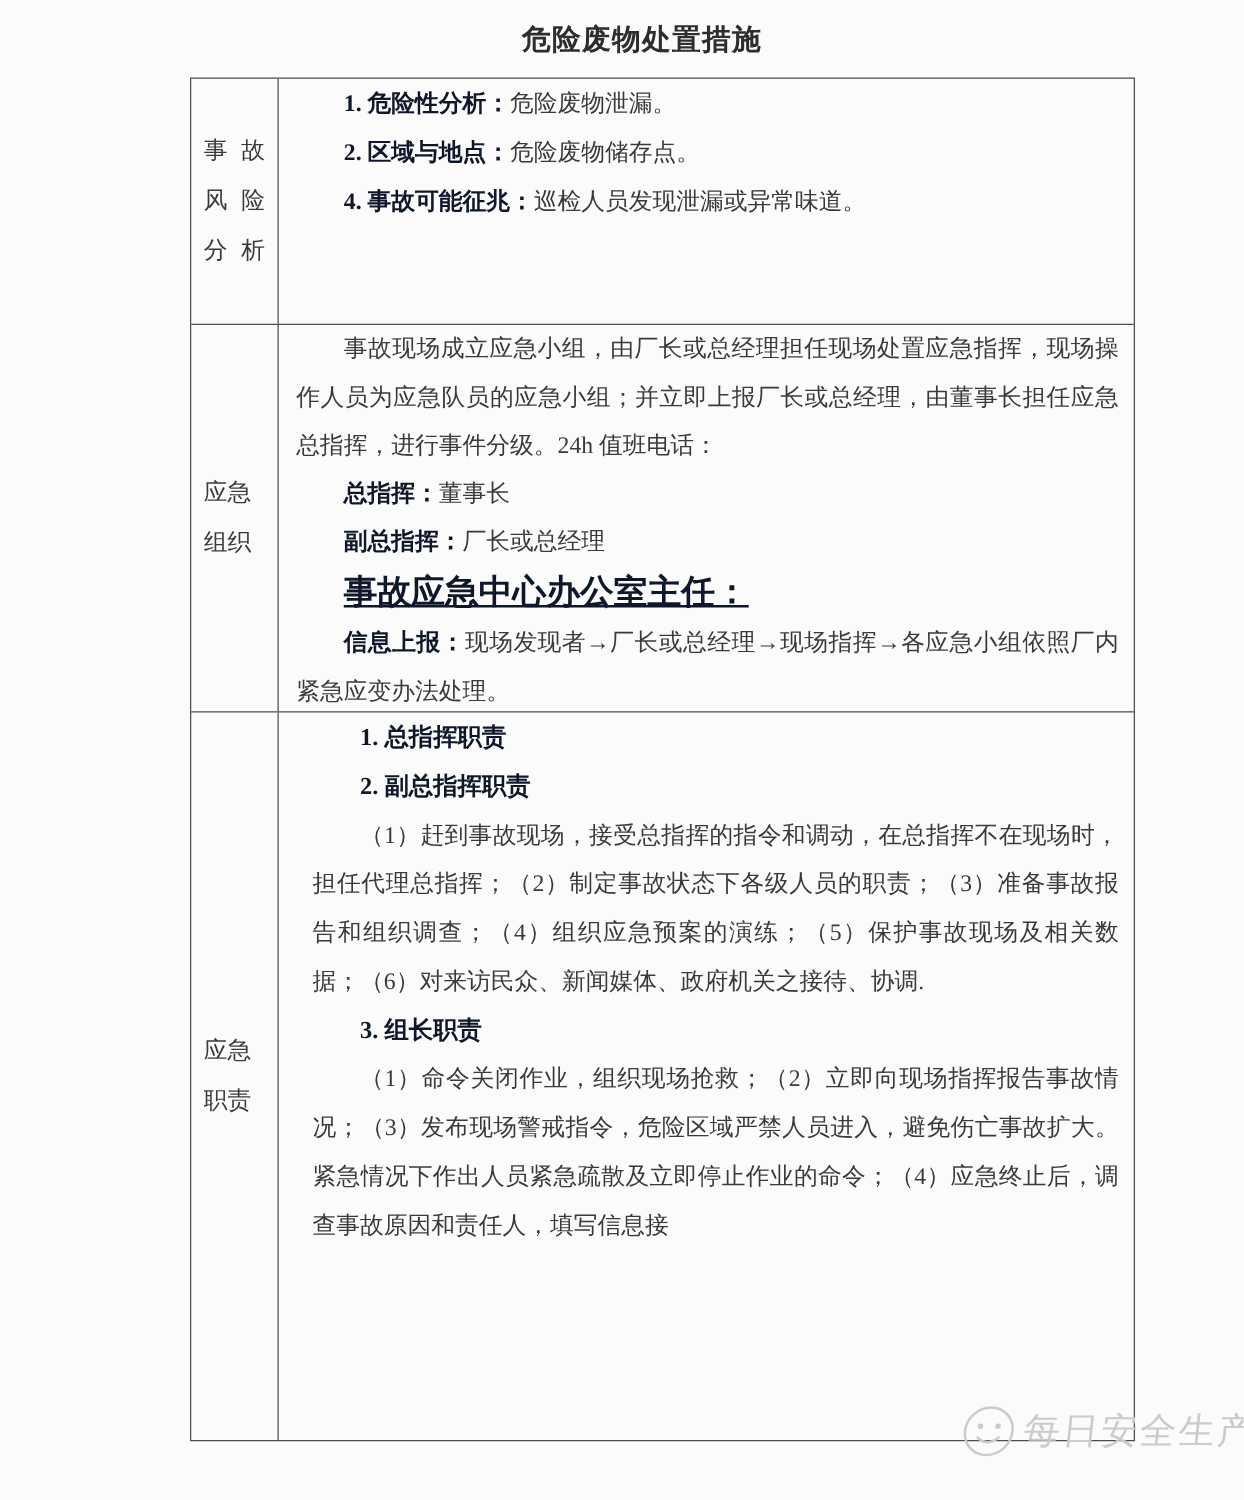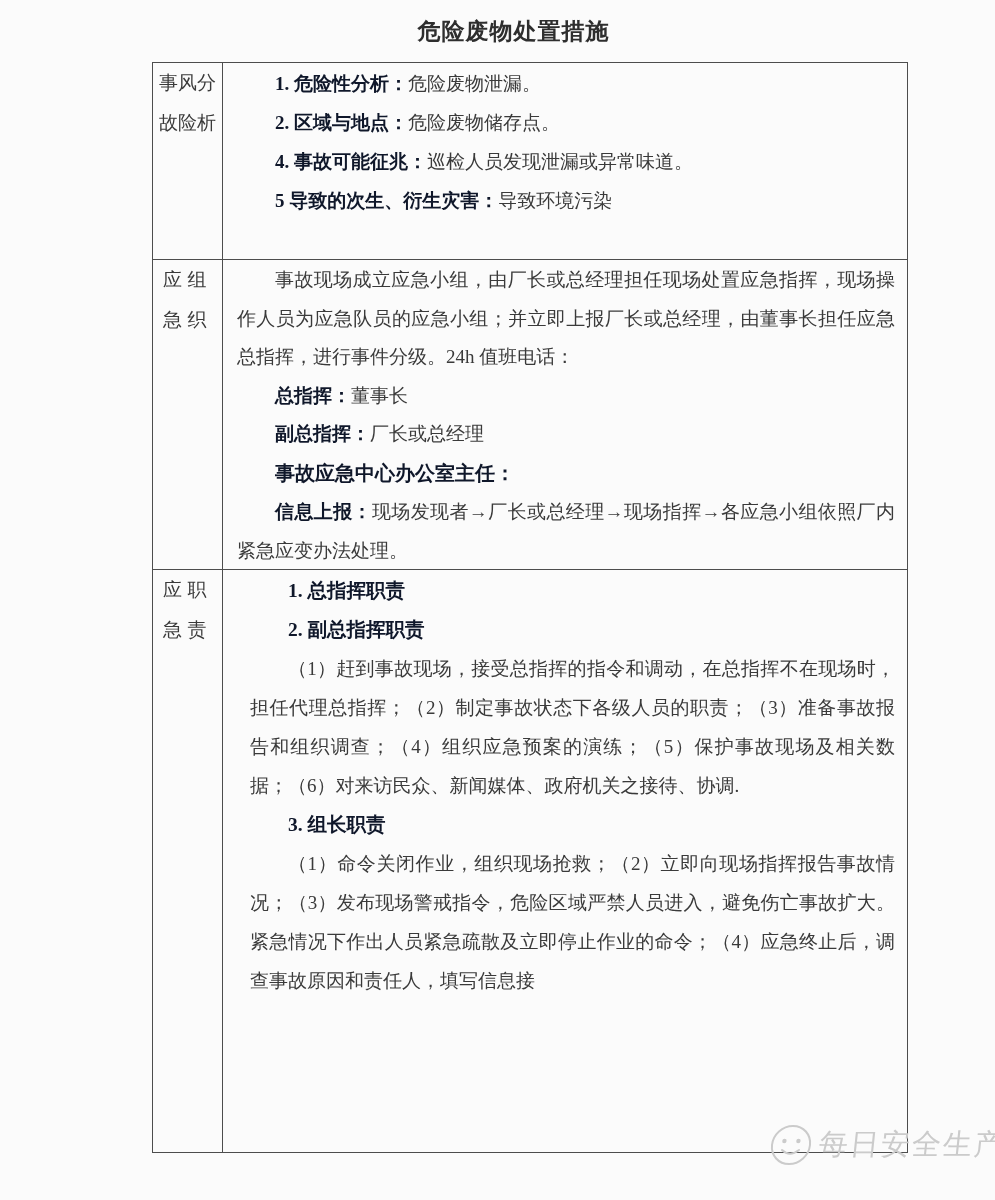--- a/index.html
+++ b/index.html
@@ -43,21 +43,21 @@
   .row {
     display: grid;
     grid-template-columns: 70px 1fr;
     border-top: 1px solid #4d4d4d;
     min-height: 0;
   }
   .row:first-child { border-top: none; }
   .hcell {
     border-right: 1px solid #4d4d4d;
     display: flex;
-    flex-direction: row;
+    flex-direction: column;
     justify-content: center;
     padding: 0 10px;
     font-size: 19px;
     line-height: 40px;
     color: #3a3a3a;
   }
   .hcell.hjust .hline {
     text-align: justify;
     text-align-last: justify;
   }
@@ -65,21 +65,21 @@
     padding: 1px 12px 0 14px;
     font-size: 19px;
     text-align: justify;
     overflow: hidden;
   }
   .ccell p { margin: 0; text-indent: 2em; }
   .r1 p { line-height: 39px; }
   .r2 p { line-height: 38.5px; }
   .r3 p { line-height: 39px; margin-left: 13px; }
   b { font-weight: bold; color: #0f172a; }
-  .big-label b { font-size: 20px; }
+  .big-label b { font-size: 27px; text-decoration: underline; }
   .sec-h b { font-size: 19.5px; }
   .watermark {
     position: absolute;
     left: 768px;
     top: 1122px;
     display: flex;
     align-items: center;
     gap: 5px;
     color: #cbcbcb;
     transform: skewX(-6deg);
@@ -103,21 +103,20 @@
     <div class="row">
       <div class="hcell hjust">
         <div class="hline">事故</div>
         <div class="hline">风险</div>
         <div class="hline">分析</div>
       </div>
       <div class="ccell r1">
         <p class="item"><b>1. 危险性分析：</b><span>危险废物泄漏。</span></p>
         <p class="item"><b>2. 区域与地点：</b><span>危险废物储存点。</span></p>
         <p class="item"><b>4. 事故可能征兆：</b><span>巡检人员发现泄漏或异常味道。</span></p>
-        <p class="item"><b>5 导致的次生、衍生灾害：</b><span>导致环境污染</span></p>
       </div>
     </div>
 
     <div class="row">
       <div class="hcell">
         <div class="hline">应急</div>
         <div class="hline">组织</div>
       </div>
       <div class="ccell r2">
         <p class="para">事故现场成立应急小组，由厂长或总经理担任现场处置应急指挥，现场操作人员为应急队员的应急小组；并立即上报厂长或总经理，由董事长担任应急总指挥，进行事件分级。24h 值班电话：</p>

